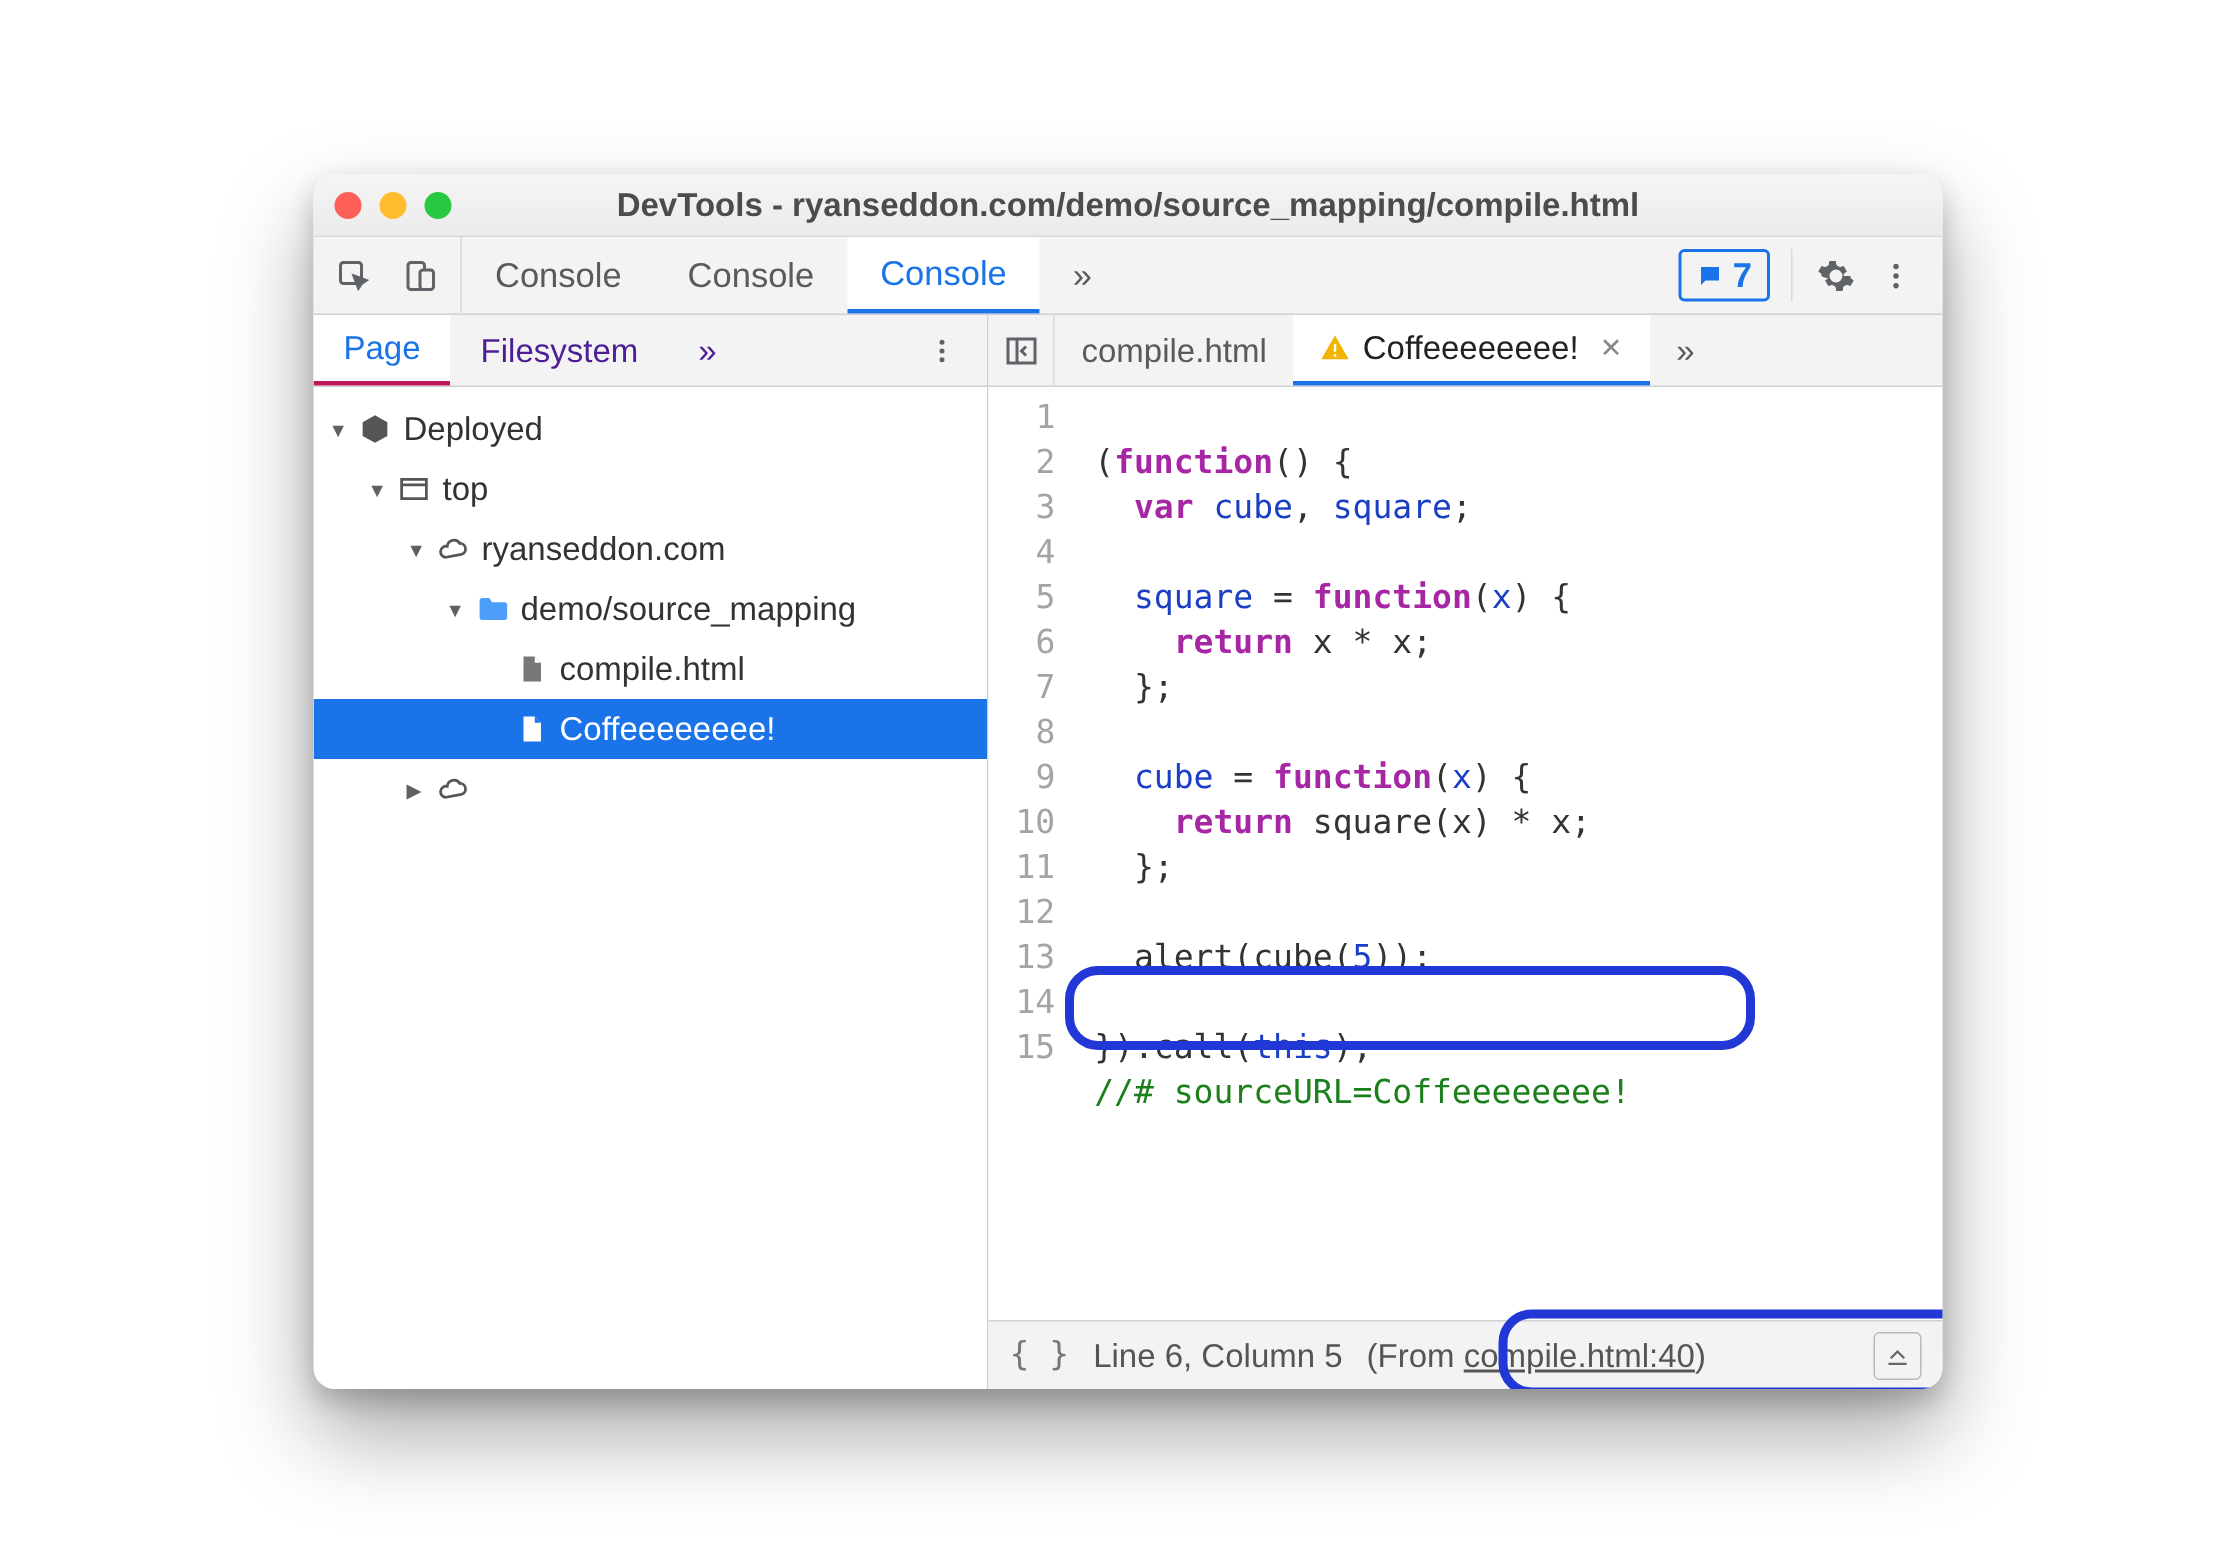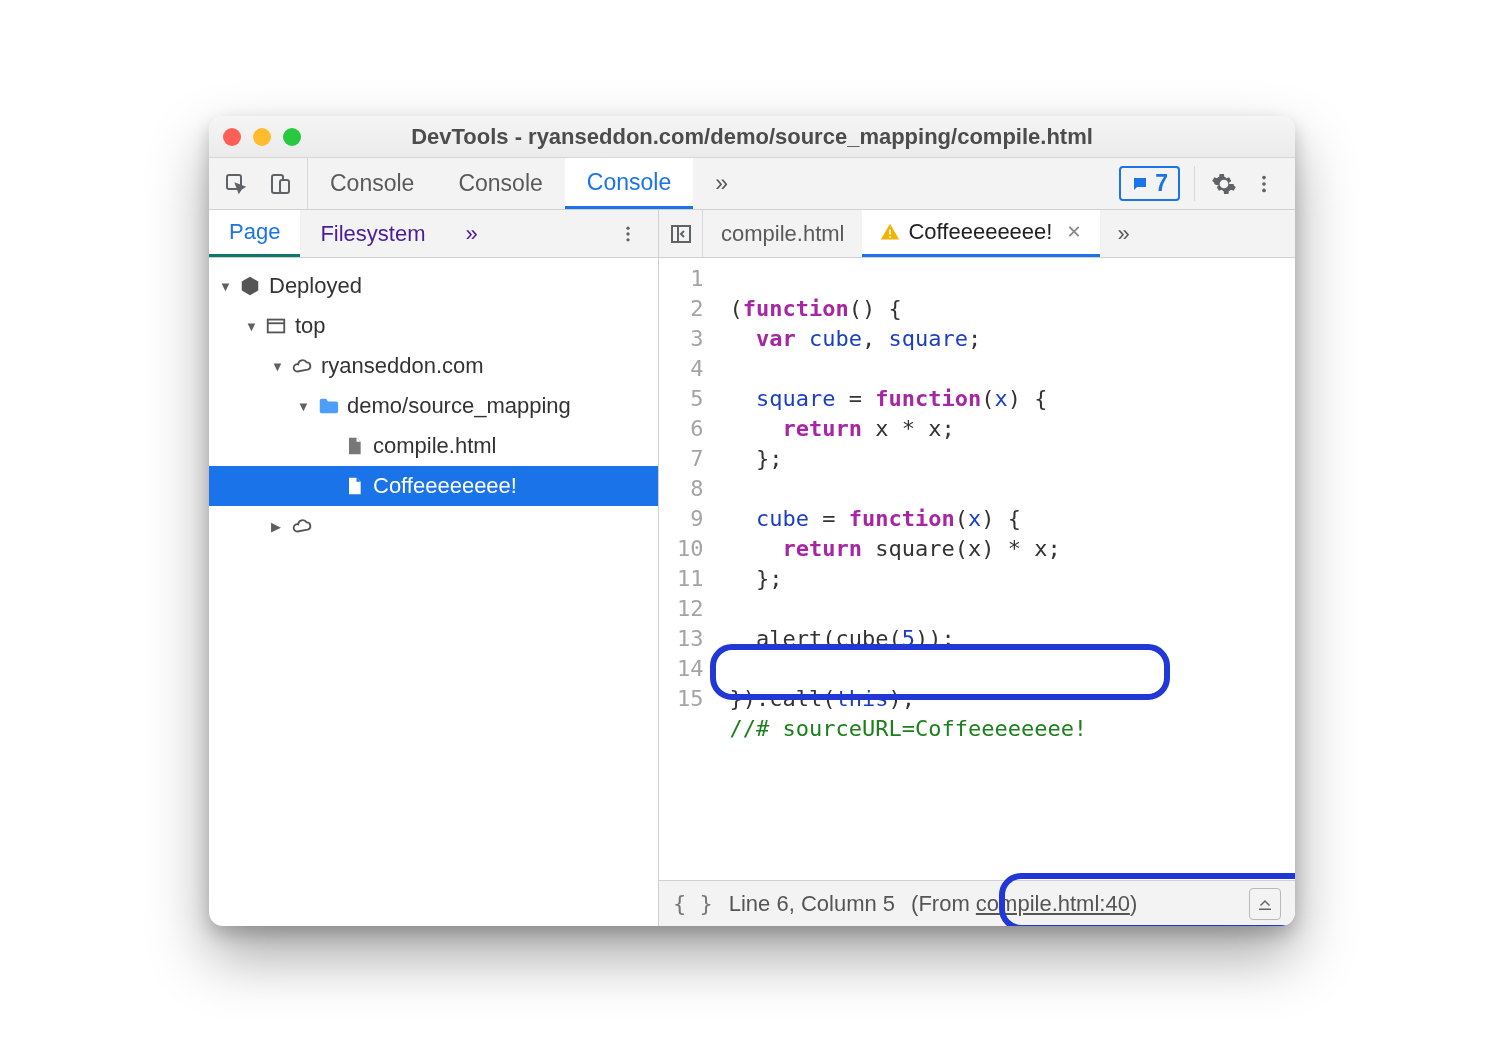--- a/index.html
+++ b/index.html
@@ -60,21 +60,21 @@
 .sep { width:1px; background:#d9d9d9; align-self:stretch; margin:8px 4px;}
 .iconbtn { width:30px; height:30px; display:flex; align-items:center; justify-content:center; color:#5f6368; cursor:pointer;}
 
 
 .main { flex:1; display:flex; min-height:0;}
 
 
 .sidebar { width:450px; border-right:1px solid #d0d0d0; display:flex; flex-direction:column; min-height:0;}
 .side-tabs { height:48px; display:flex; align-items:stretch; border-bottom:1px solid #d0d0d0; background:#f3f3f3; font-size:22px;}
 .side-tabs .stab { display:flex; align-items:center; padding:0 20px; color:#4c1d95; cursor:pointer;}
-.side-tabs .stab.active { color:#1a73e8; border-bottom:3px solid #0f766e; background:#fff;}
+.side-tabs .stab.active { color:#1a73e8; border-bottom:3px solid #be185d; background:#fff;}
 .side-tabs .spacer{flex:1;}
 .tree { flex:1; overflow:auto; padding:8px 0; font-size:22px; color:#333;}
 .node { display:flex; align-items:center; height:40px; padding-left: calc(var(--d)*26px + 10px); gap:8px; cursor:pointer; white-space:nowrap;}
 .node.sel { background:#1a73e8; color:#fff;}
 .tri { width:12px; display:inline-block; color:#606060; font-size:13px;}
 .node.sel .tri{color:#fff;}
 .ico { width:22px; height:22px; display:flex; align-items:center; justify-content:center; flex:0 0 22px;}
 
 
 .editor { flex:1; display:flex; flex-direction:column; min-height:0;}

